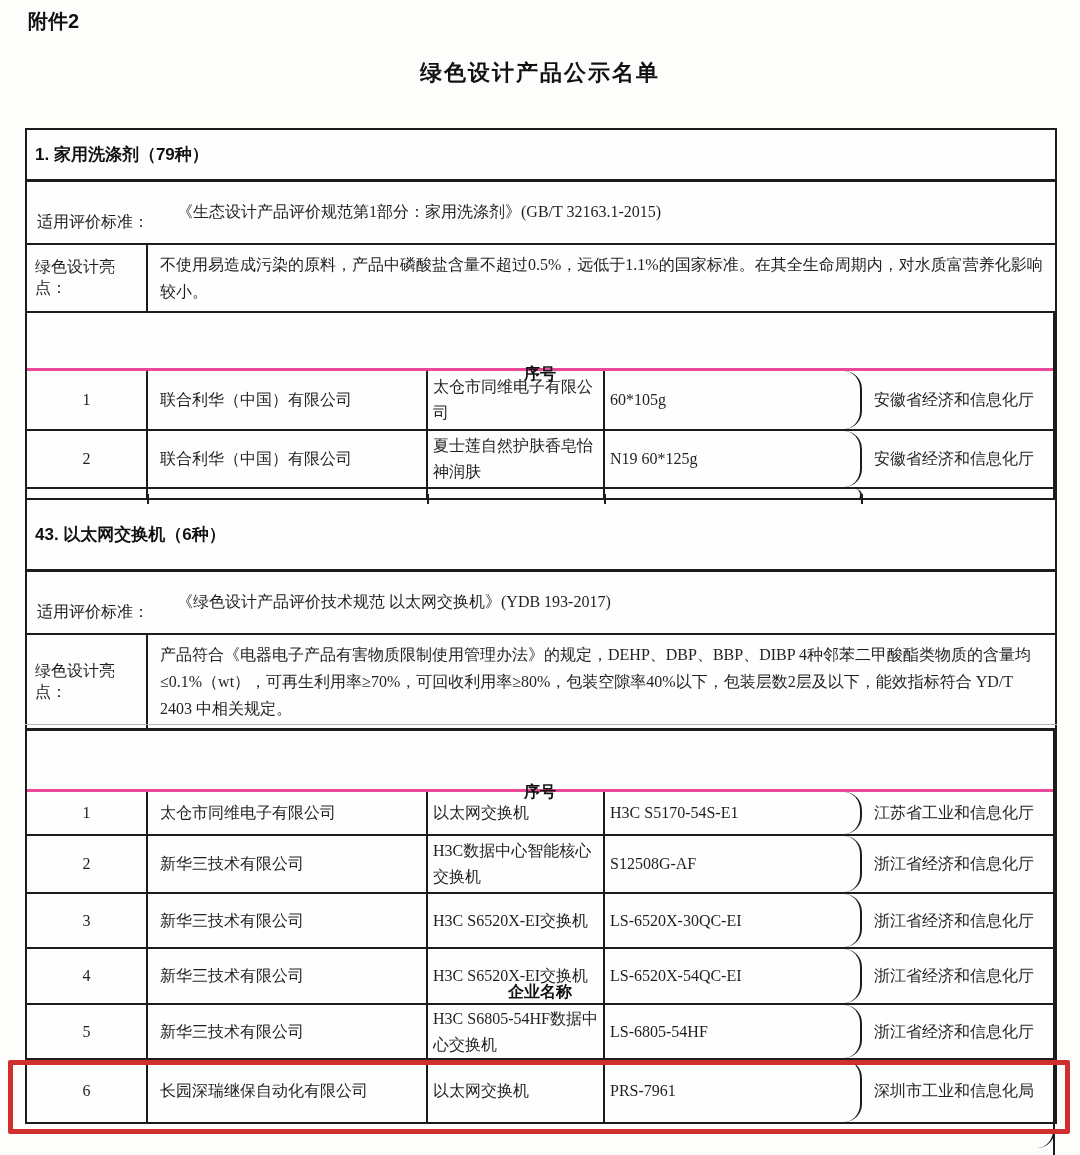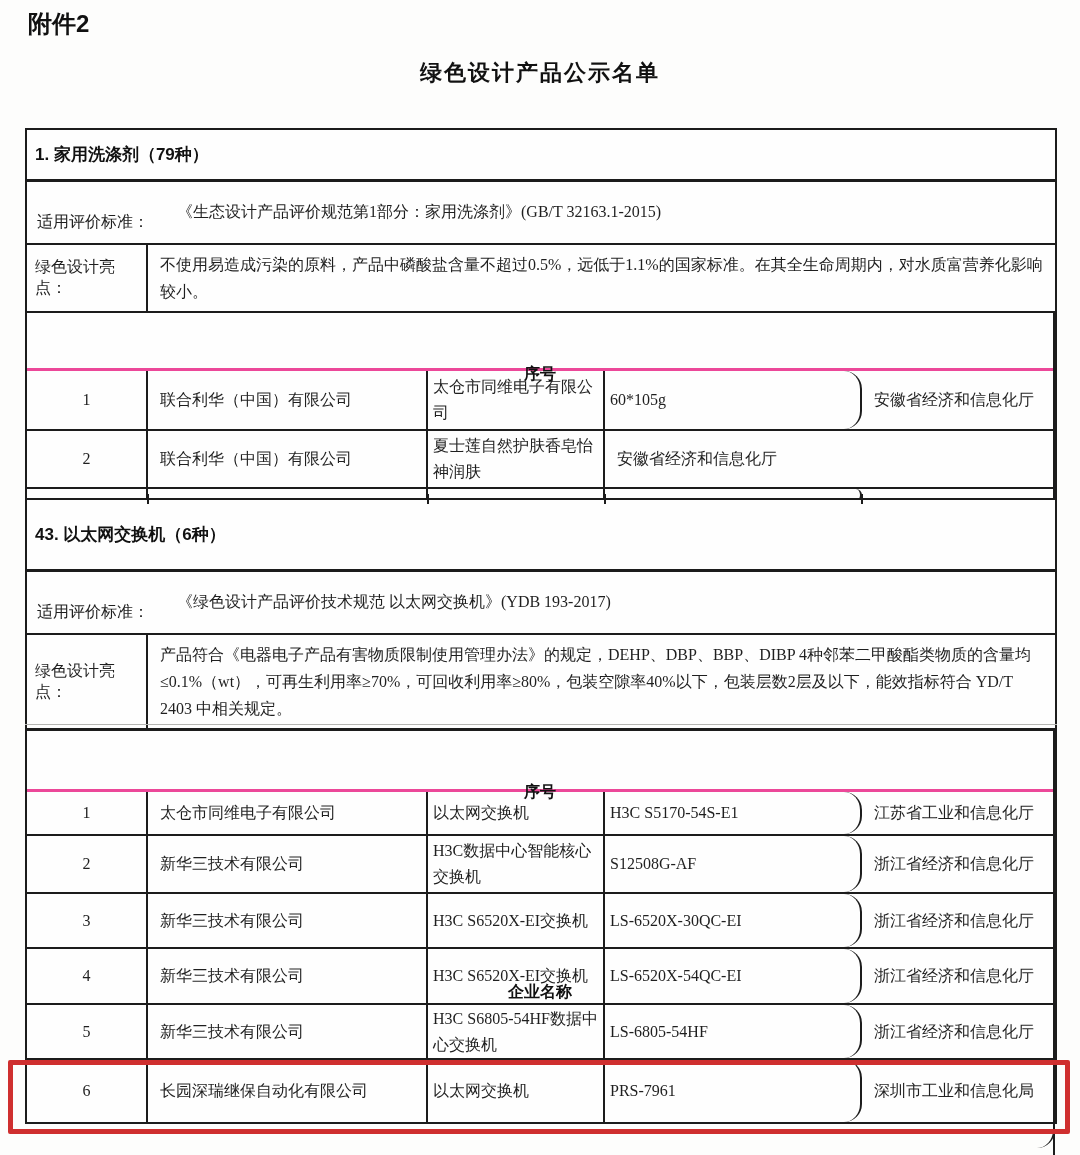--- a/index.html
+++ b/index.html
@@ -8,21 +8,21 @@
     font-family: "Liberation Serif", serif;
     background:#fdfdfc;
     color:#1f1f1f;
     position:relative;
     width:1080px; height:1155px;
     overflow:hidden;
   }
   .attachment {
     position:absolute; left:28px; top:8px;
     font-family:"Liberation Sans", sans-serif;
-    font-weight:bold; font-size:24px; color:#111;
+    font-weight:bold; font-size:20px; color:#111;
   }
   .doc-title {
     position:absolute; left:0; top:58px; width:1080px;
     text-align:center;
     font-family:"Liberation Sans", sans-serif;
     font-weight:bold; font-size:22px; color:#111;
     letter-spacing:2px;
   }
   .tbl {
     position:absolute; left:25px; width:1032px;
@@ -128,20 +128,21 @@
     <div class="cell bordered c2 padded">联合利华（中国）有限公司</div>
     <div class="cell bordered c3 tight">太仓市同维电子有限公司</div>
     <div class="cell bordered c4 tight">60*105g</div>
     <div class="cell c5 padded">安徽省经济和信息化厅</div>
   </div>
 
   <div class="row" style="height:58px;">
     <div class="cell bordered c1 center">2</div>
     <div class="cell bordered c2 padded">联合利华（中国）有限公司</div>
     <div class="cell bordered c3 tight">夏士莲自然护肤香皂怡神润肤</div>
+    <div class="cell bordered c4 tight">N19 60*125g</div>
     <div class="cell c5 padded">安徽省经济和信息化厅</div>
   </div>
 
   <div class="row partial-row">
     <div class="cell bordered c1"></div>
     <div class="cell bordered c2"></div>
     <div class="cell bordered c3"></div>
     <div class="cell bordered c4"></div>
     <div class="cell c5"></div>
   </div>

